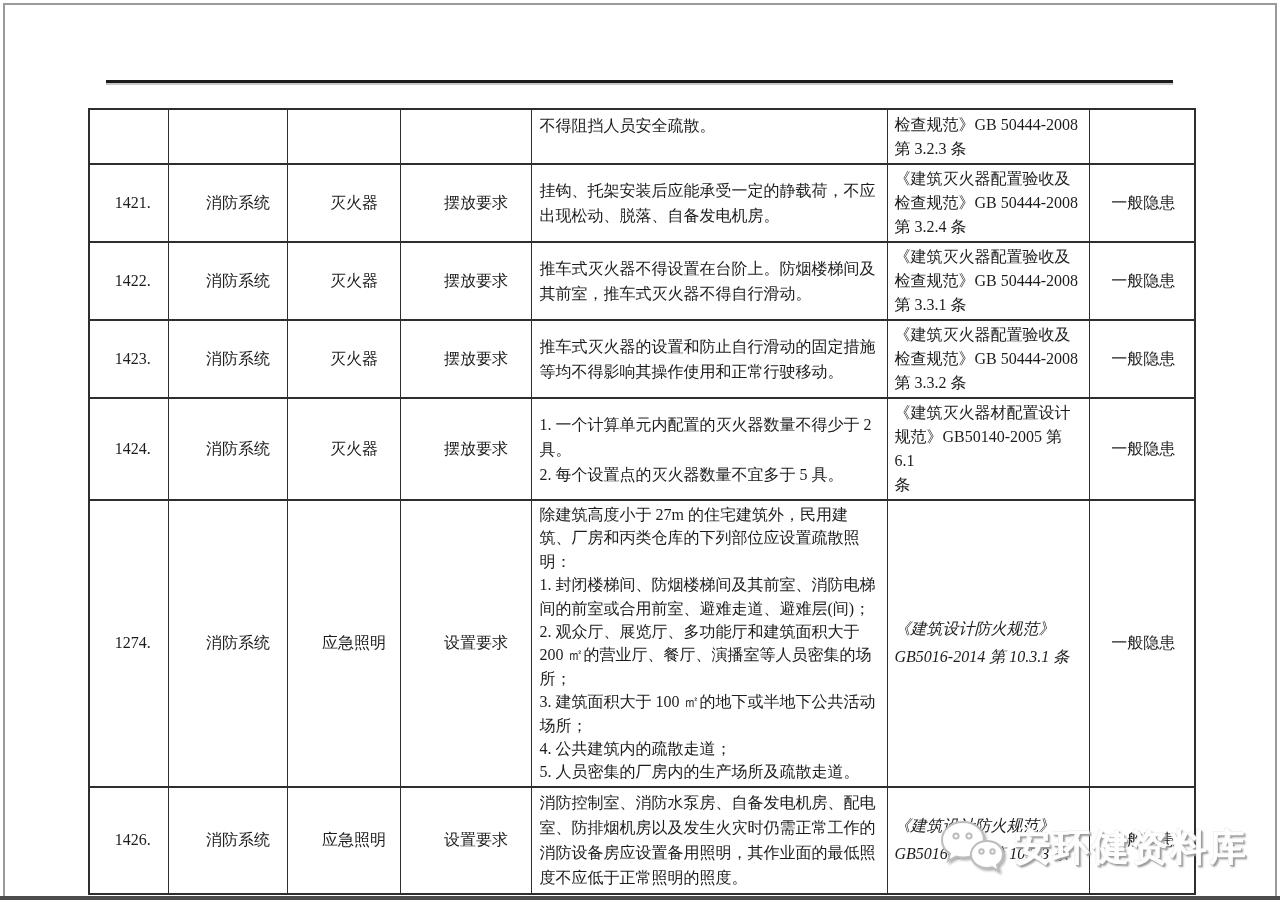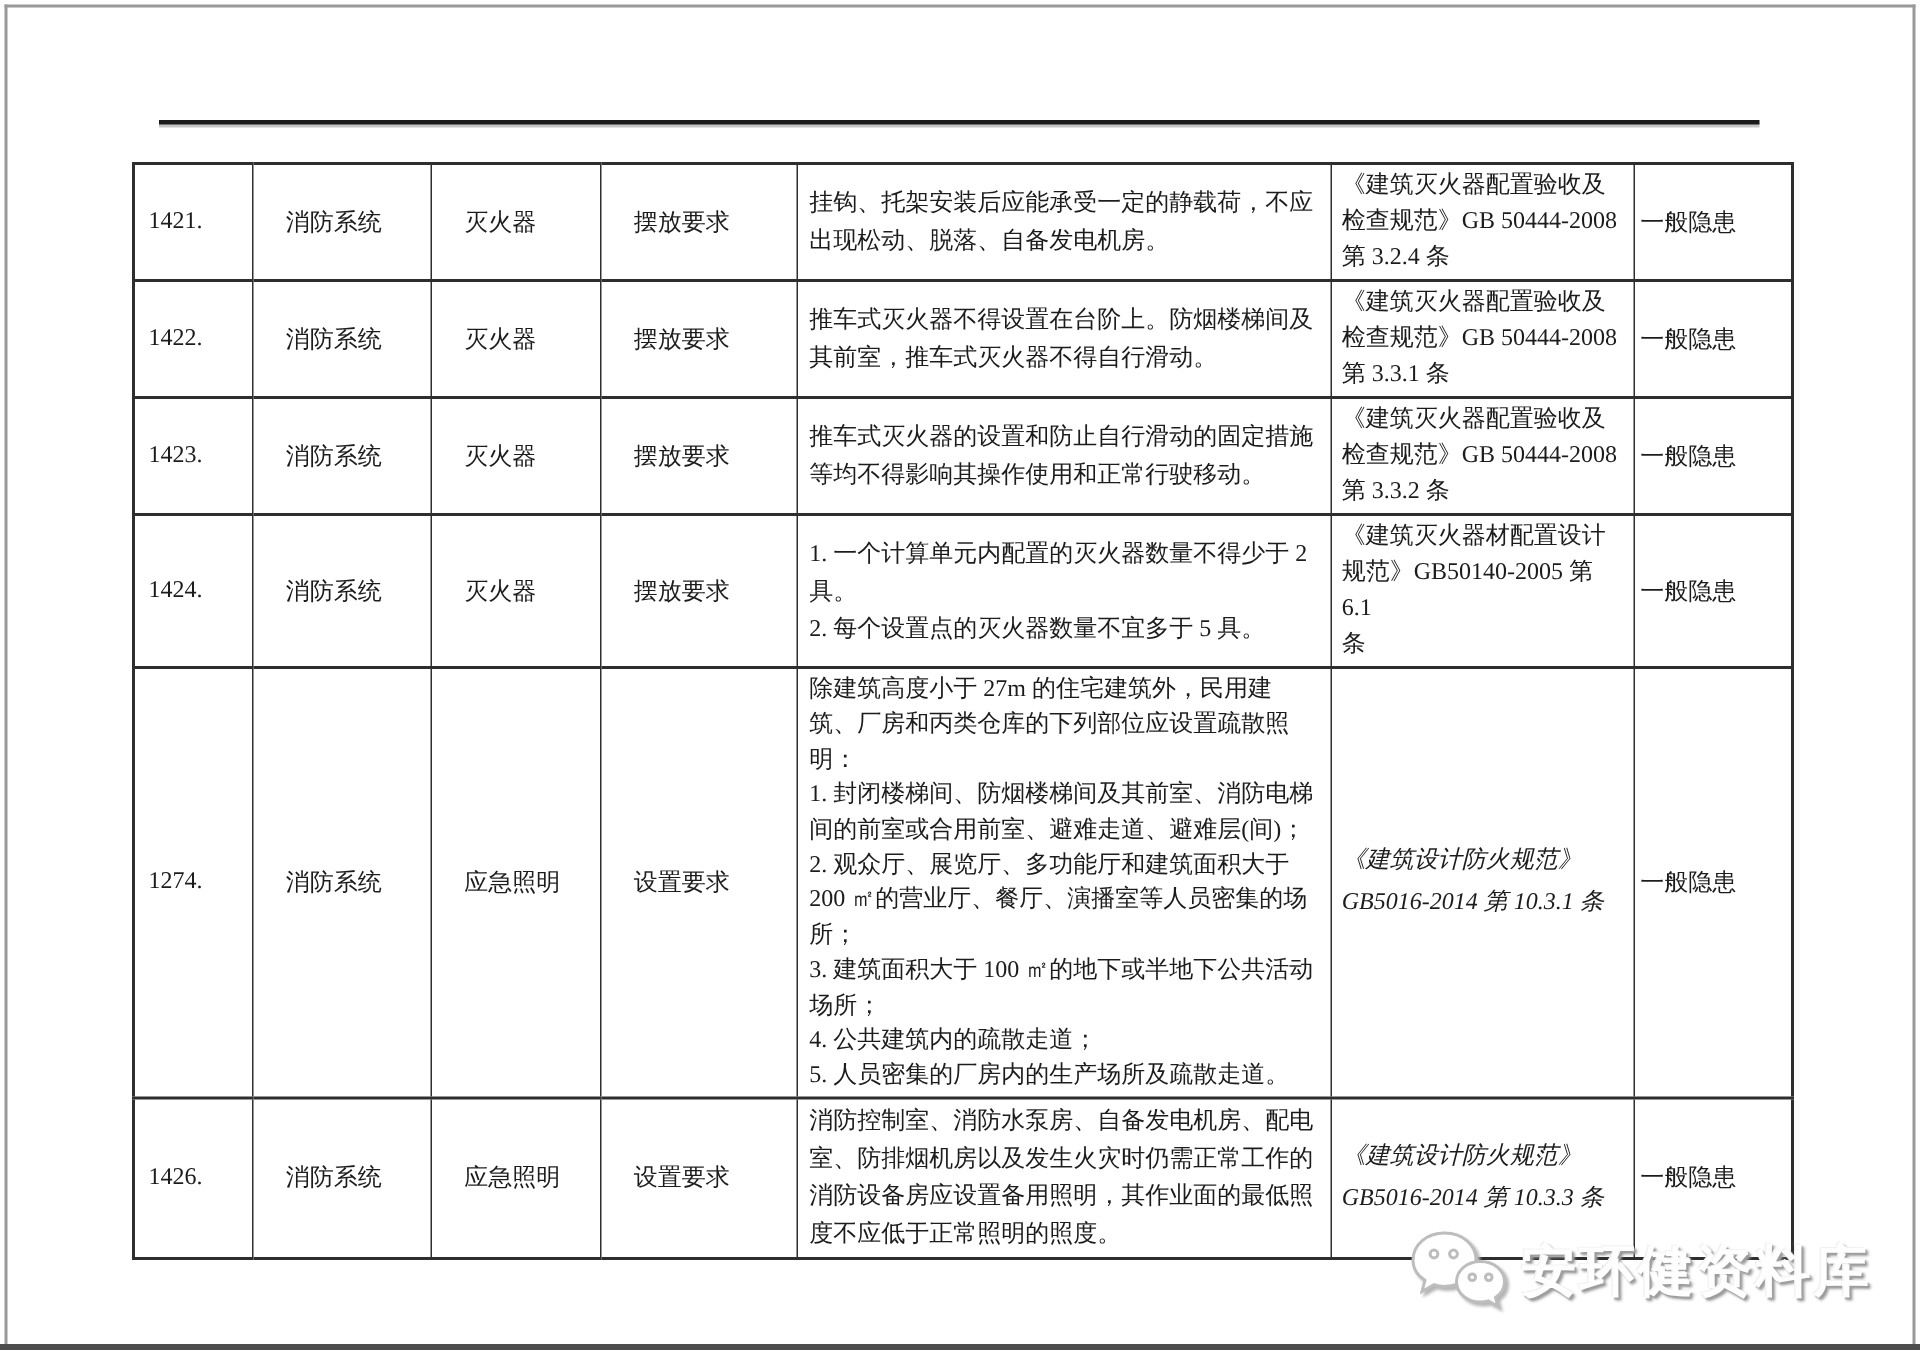--- a/index.html
+++ b/index.html
@@ -6,21 +6,21 @@
   .page{position:relative;width:1280px;height:905px;background:#ffffff;overflow:hidden;
         font-family:"Liberation Serif","DejaVu Serif",serif;color:#1c1c1c;}
   .frame{position:absolute;left:3px;top:3px;width:1270px;height:891px;
          border-left:2px solid #9a9a9a;border-top:2px solid #9a9a9a;border-right:2px solid #9a9a9a;}
   .top-rule{position:absolute;left:106px;top:80px;width:1067px;height:3px;background:#1b1b1b;
             box-shadow:0 2px 0 #c7c7c7;}
   table.main{position:absolute;left:88px;top:108px;width:1106px;border-collapse:collapse;
              table-layout:fixed;font-size:16px;}
   table.main{border:2px solid #2e2e2e;}
   td{border:1px solid #2e2e2e;border-top:2px solid #2e2e2e;border-bottom:2px solid #2e2e2e;
-     vertical-align:middle;overflow:hidden;}
+     vertical-align:middle;overflow:hidden;text-align:center;}
   .r0 td{height:46px;vertical-align:top;padding-top:3px;}
   .r1 td{height:70px;}
   .r2 td{height:72px;}
   .r3 td{height:68px;}
   .r4 td{height:70px;}
   .r5 td{height:236px;margin-left:40px;}
   .r6 td{height:101px;}
   .c-no{padding-left:9px;}
   .c-sys,.c-item,.c-cat{padding-left:22px;}
   .desc{padding:2px 8px;line-height:25px;white-space:pre-line;text-align:left;}
@@ -46,20 +46,30 @@
     <colgroup>
       <col style="width:79px">
       <col style="width:119px">
       <col style="width:113px">
       <col style="width:131px">
       <col style="width:356px">
       <col style="width:202px">
       <col style="width:106px">
     </colgroup>
     <tbody>
+      <tr class="r0">
+        <td class="c-no"></td>
+        <td class="c-sys"></td>
+        <td class="c-item"></td>
+        <td class="c-cat"></td>
+        <td class="desc">不得阻挡人员安全疏散。</td>
+        <td class="reg">检查规范》GB 50444-2008
+第 3.2.3 条</td>
+        <td class="hazard"></td>
+      </tr>
       <tr class="r1">
         <td class="c-no">1421.</td>
         <td class="c-sys">消防系统</td>
         <td class="c-item">灭火器</td>
         <td class="c-cat">摆放要求</td>
         <td class="desc">挂钩、托架安装后应能承受一定的静载荷，不应出现松动、脱落、自备发电机房。</td>
         <td class="reg">《建筑灭火器配置验收及
 检查规范》GB 50444-2008
 第 3.2.4 条</td>
         <td class="hazard">一般隐患</td>

